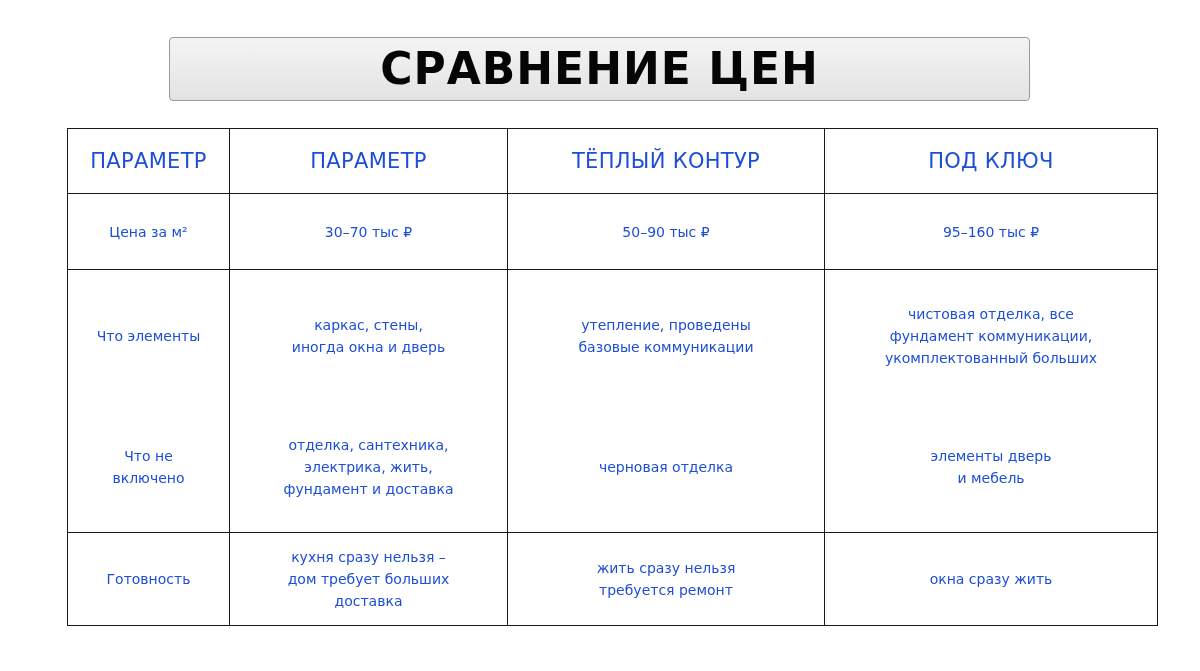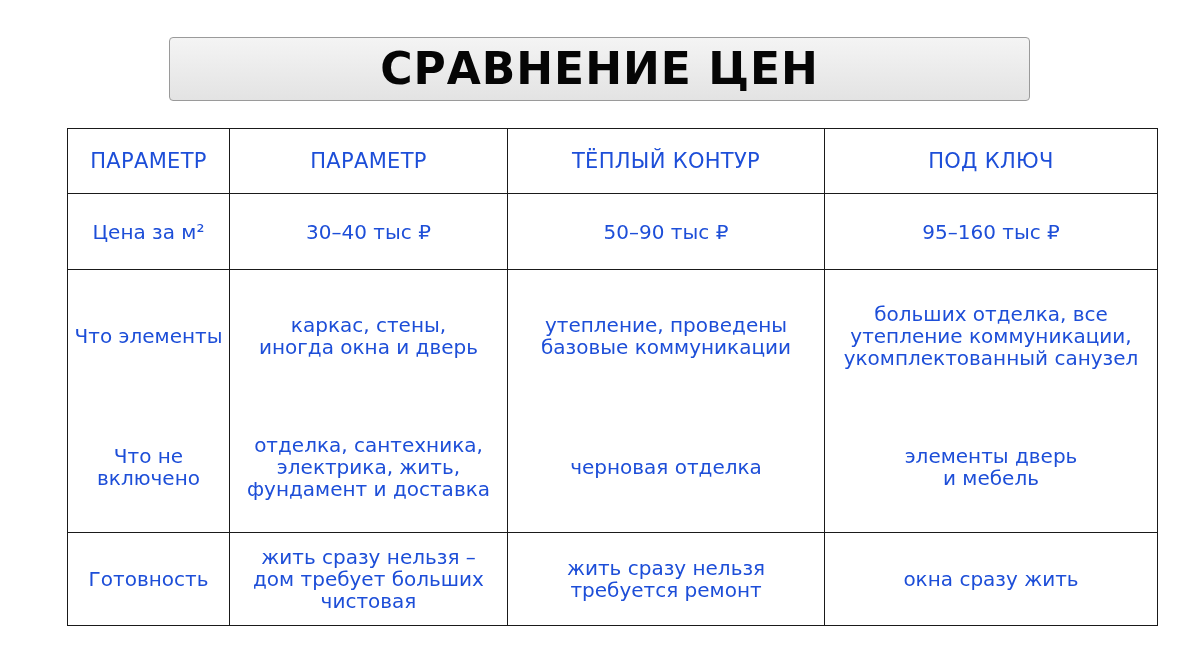--- a/index.html
+++ b/index.html
@@ -52,21 +52,21 @@
       padding: 0 8px;
       font-weight: normal;
       color: #1d4ed8;
     }
     table.cmp th {
       font-size: 21px;
       letter-spacing: 0.3px;
       height: 64px;
     }
     table.cmp td {
-      font-size: 20px;
+      font-size: 14px;
       line-height: 22px;
     }
     .row-price td { height: 75px; }
     .row-inc td { height: 262px; }
     .row-ready td { height: 92px; }
     .label-cell { font-size: 17.5px; }
     .cell-line { display: block; white-space: nowrap; }
     .stack {
       display: flex;
       flex-direction: column;
@@ -98,21 +98,21 @@
   <tbody>
       <tr>
     <th>ПАРАМЕТР</th>
     <th>ПАРАМЕТР</th>
     <th>ТЁПЛЫЙ КОНТУР</th>
     <th>ПОД КЛЮЧ</th>
   </tr>
 
   <tr class="row-price">
     <td class="label-cell">Цена за м²</td>
-    <td>30–40 тыс ₽</td>
+    <td>30–70 тыс ₽</td>
     <td>50–90 тыс ₽</td>
     <td>95–160 тыс ₽</td>
   </tr>
 
   <tr class="row-inc">
     <td class="label-cell">
       <div class="stack">
         <div class="part">
           <span class="cell-line">Что элементы</span>
         </div>
@@ -142,38 +142,38 @@
           <span class="cell-line">базовые коммуникации</span>
         </div>
         <div class="part">
           <span class="cell-line">черновая отделка</span>
         </div>
       </div>
     </td>
     <td>
       <div class="stack">
         <div class="part">
-          <span class="cell-line">больших отделка, все</span>
-          <span class="cell-line">утепление коммуникации,</span>
-          <span class="cell-line">укомплектованный санузел</span>
+          <span class="cell-line">чистовая отделка, все</span>
+          <span class="cell-line">фундамент коммуникации,</span>
+          <span class="cell-line">укомплектованный больших</span>
         </div>
         <div class="part">
           <span class="cell-line">элементы дверь</span>
           <span class="cell-line">и мебель</span>
         </div>
       </div>
     </td>
   </tr>
 
   <tr class="row-ready">
     <td class="label-cell">Готовность</td>
     <td>
-      <span class="cell-line">жить сразу нельзя –</span>
+      <span class="cell-line">кухня сразу нельзя –</span>
       <span class="cell-line">дом требует больших</span>
-      <span class="cell-line">чистовая</span>
+      <span class="cell-line">доставка</span>
     </td>
     <td>
       <span class="cell-line">жить сразу нельзя</span>
       <span class="cell-line">требуется ремонт</span>
     </td>
     <td>
       <span class="cell-line">окна сразу жить</span>
     </td>
   </tr>
 </tbody>

